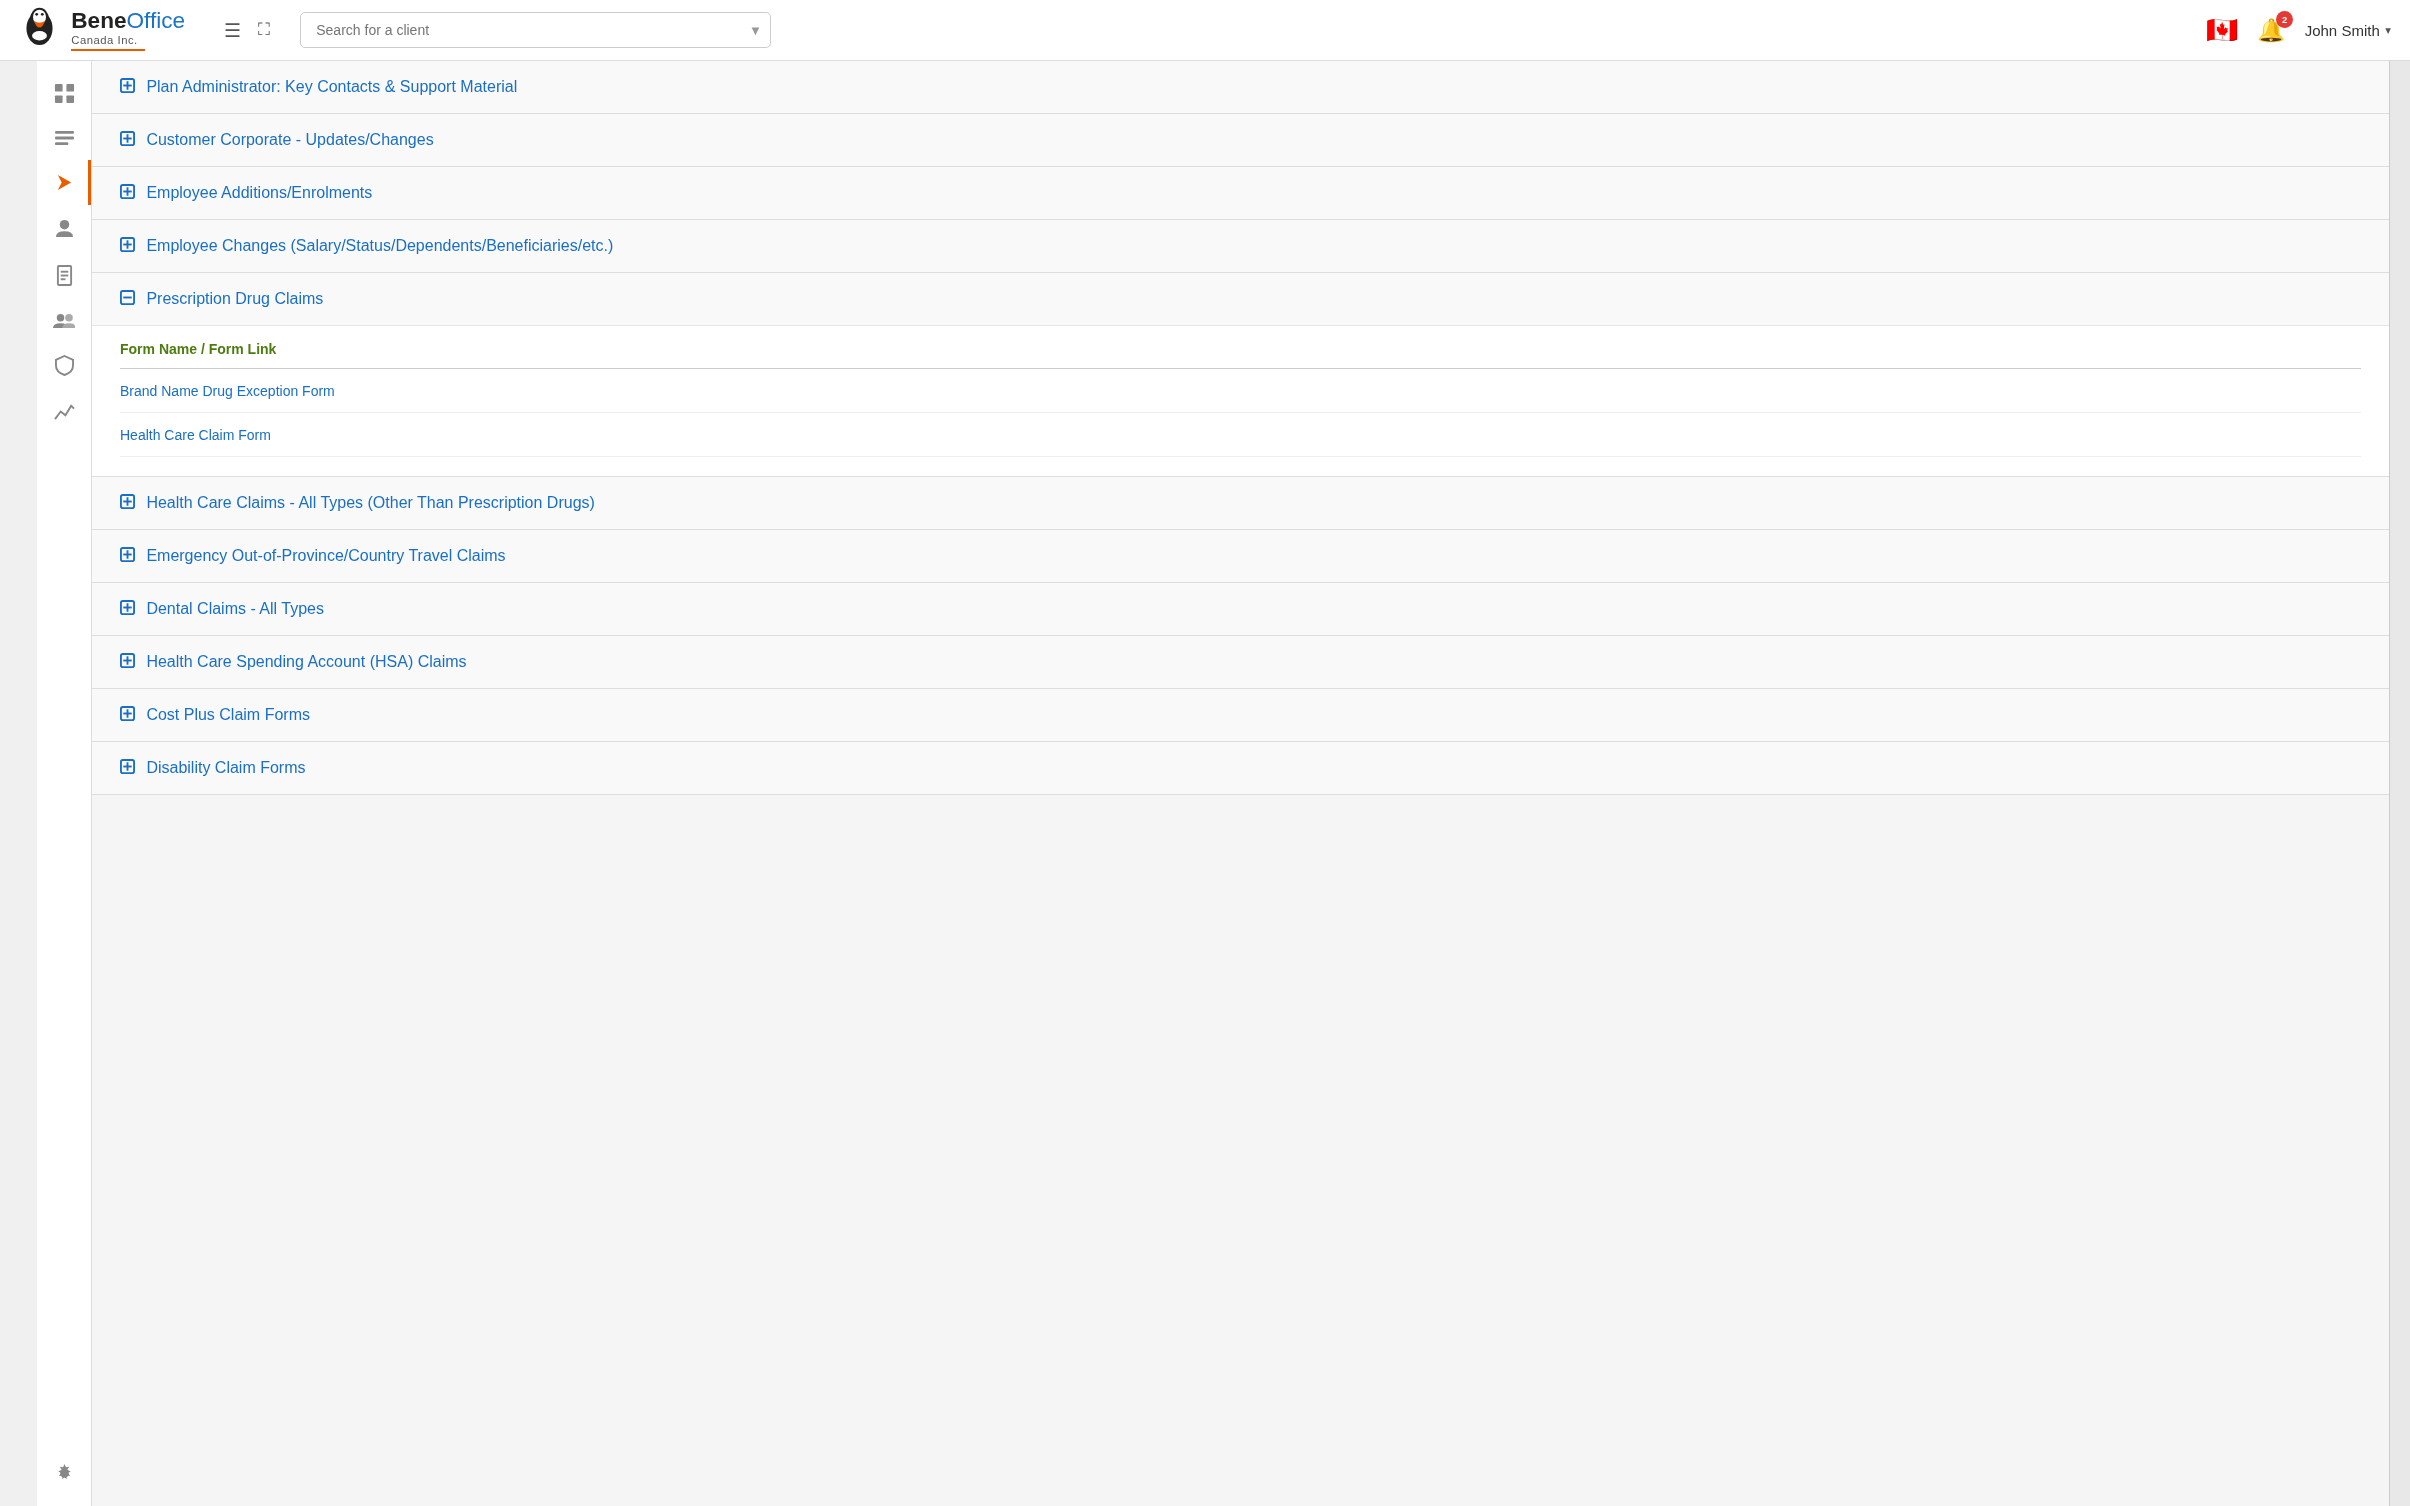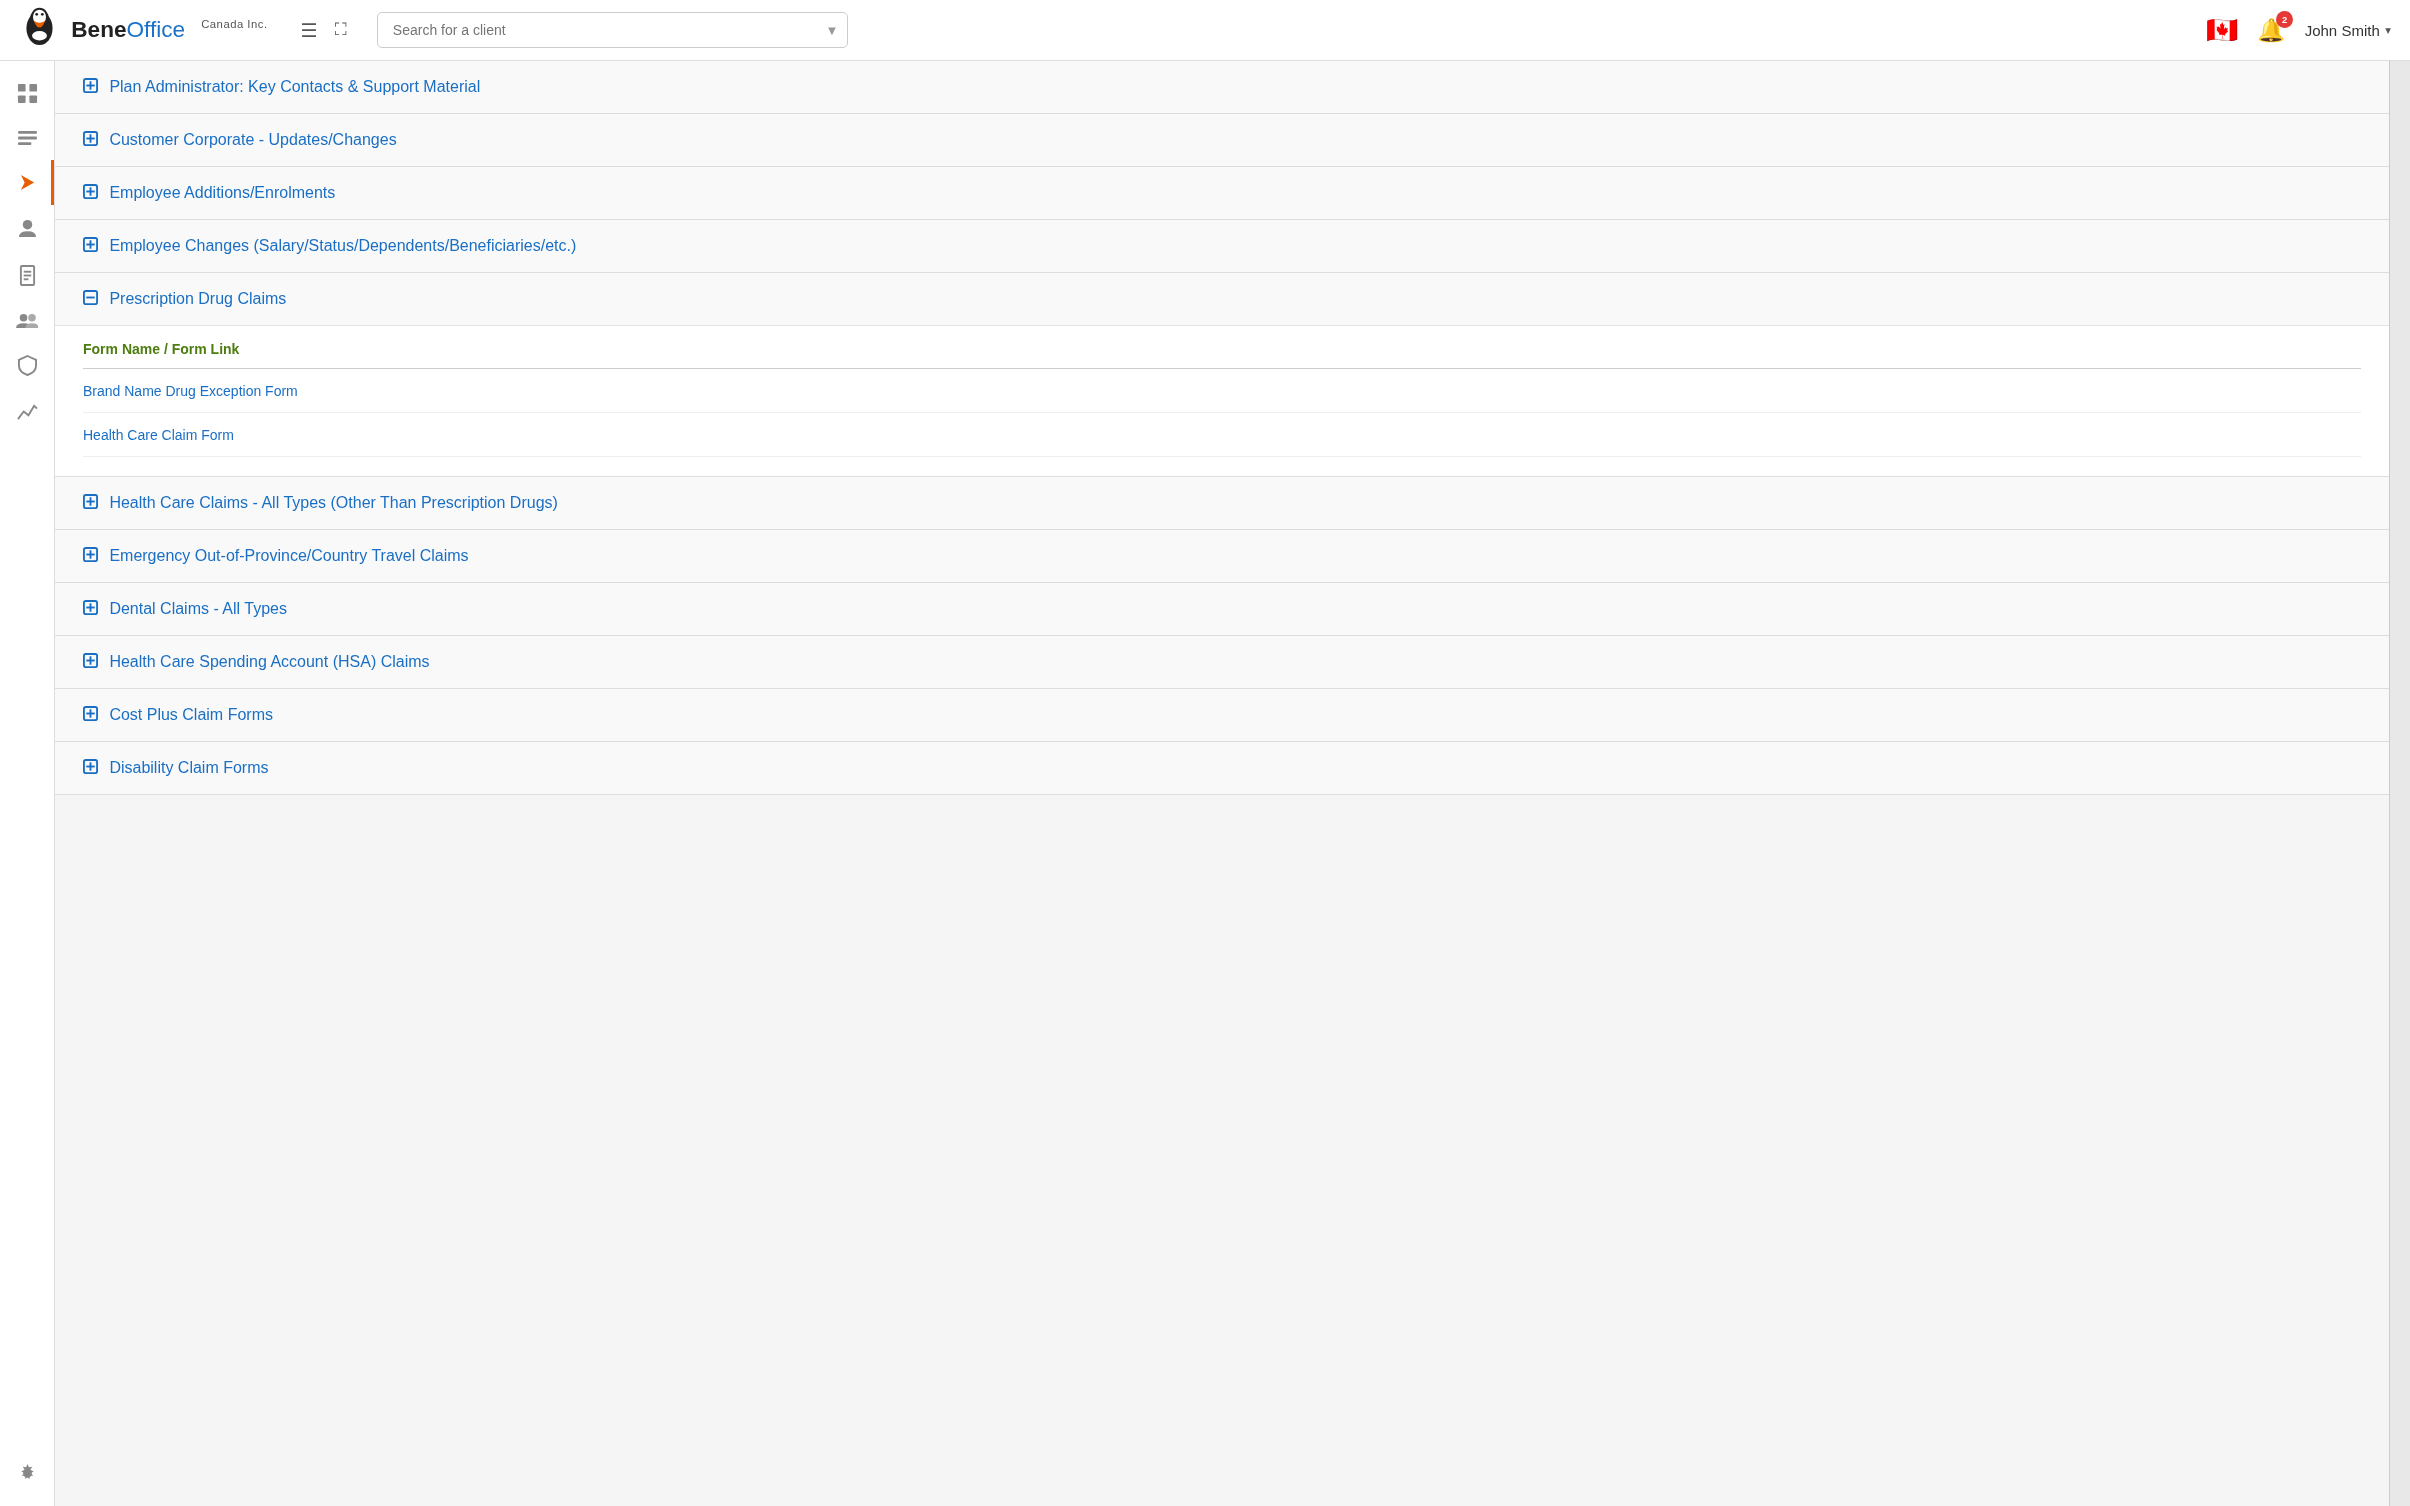--- a/index.html
+++ b/index.html
@@ -17,23 +17,22 @@
       z-index: 100;
     }
     .logo-area {
       display: flex;
       align-items: center;
       gap: 7.5px;
       min-width: 188px;
     }
     .logo-text {
       display: flex;
-      flex-direction: row;
+      flex-direction: column;
       line-height: 1.1;
-      gap: 16px;
     }
 
     .header-menu-btn {
       margin: 0 17px;
       font-size: 19px;
       cursor: pointer;
       color: #555;
       background: none; border: none;
     }
     .header-expand-btn {
@@ -97,20 +96,21 @@
       font-weight: 500;
       color: #333;
     }
     .user-menu .chevron { font-size: 11.3px; color: #555; }
 
     
     .layout {
       display: flex;
       flex: 1;
       overflow: hidden;
+      padding-left: 37px;
     }
 
     
     .sidebar {
       width: 55px;
       background: #fff;
       border-right: 0.9px solid #ddd;
       display: flex;
       flex-direction: column;
       align-items: center;

